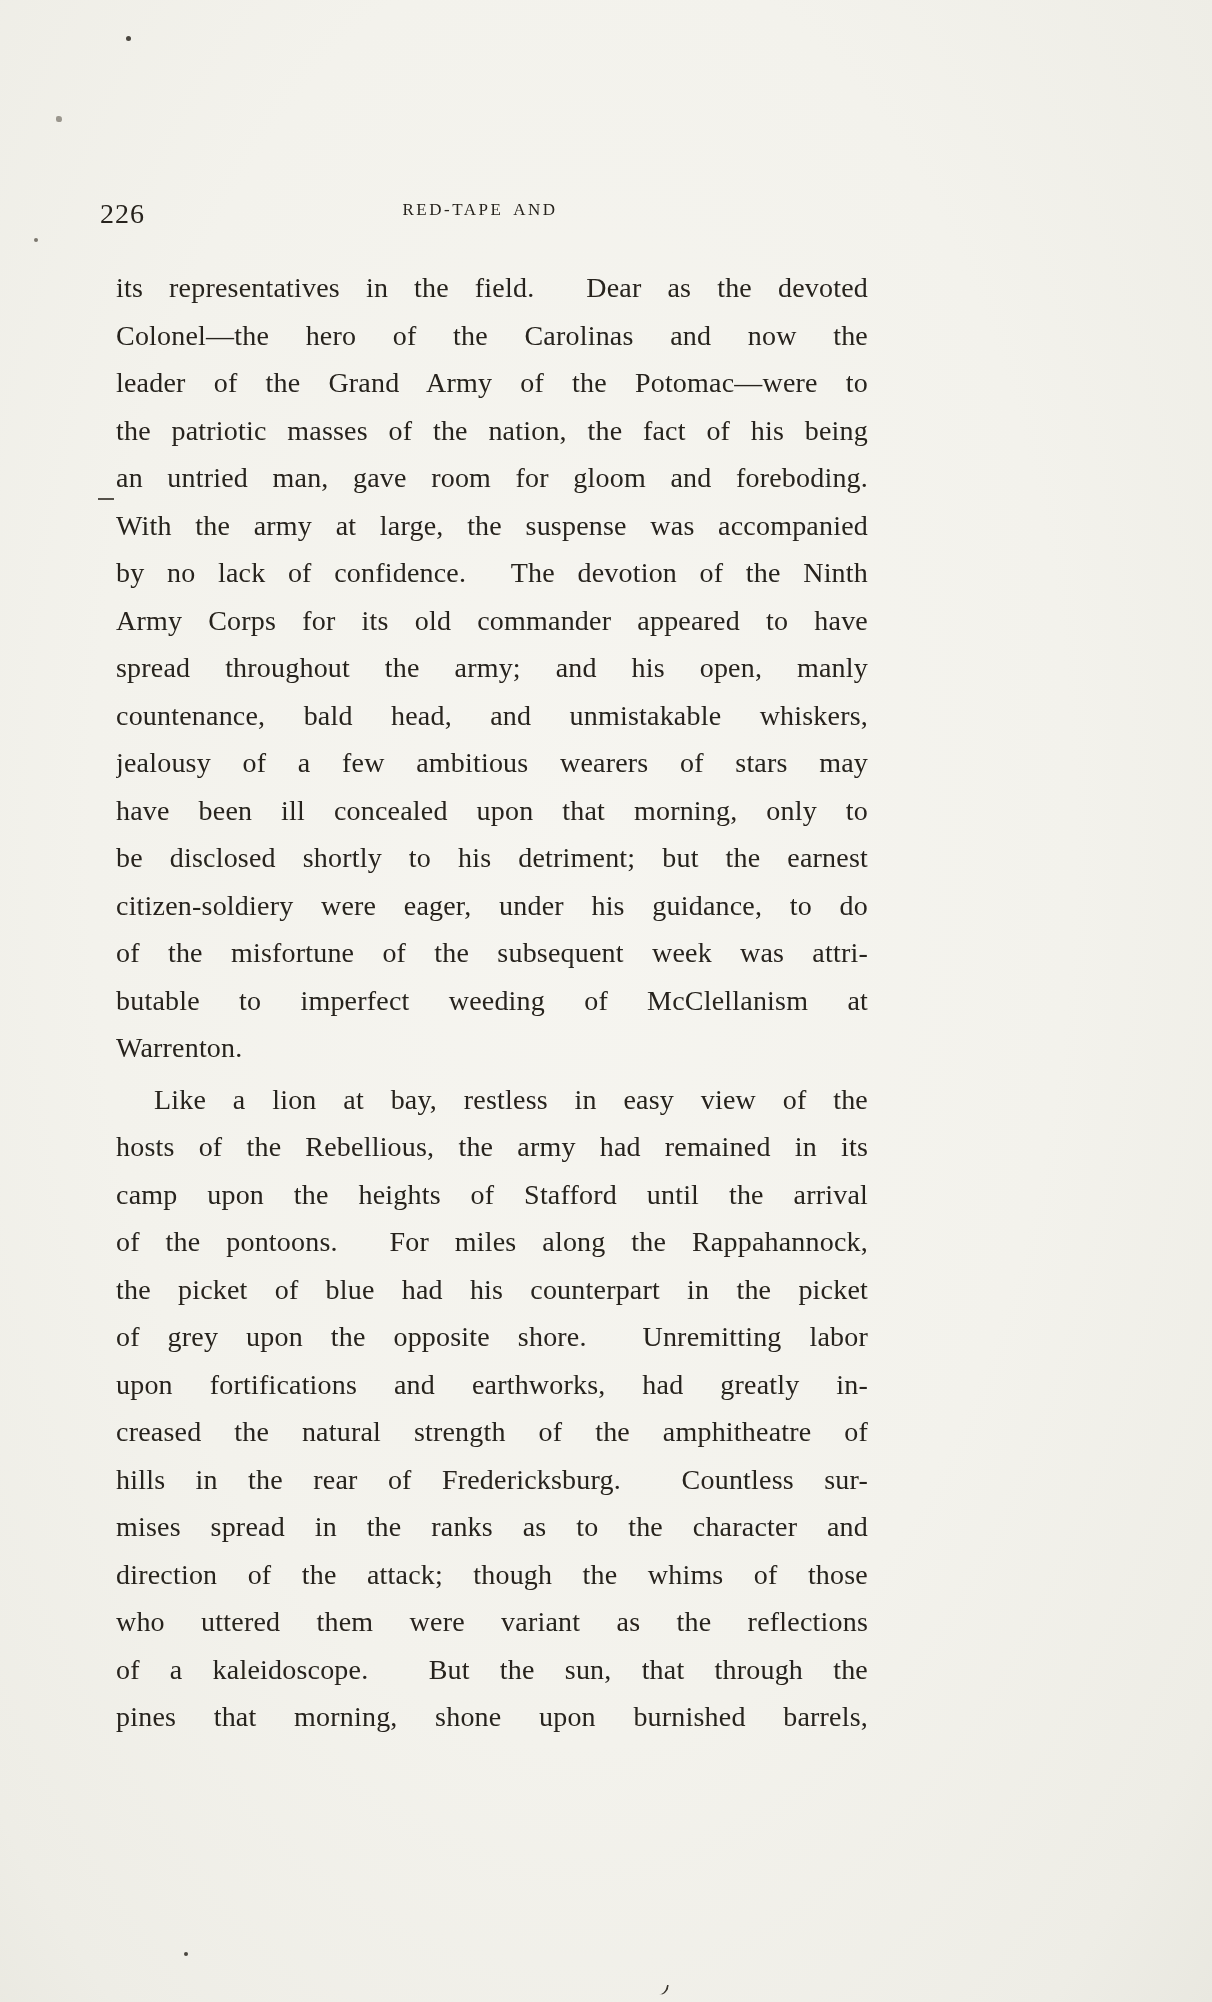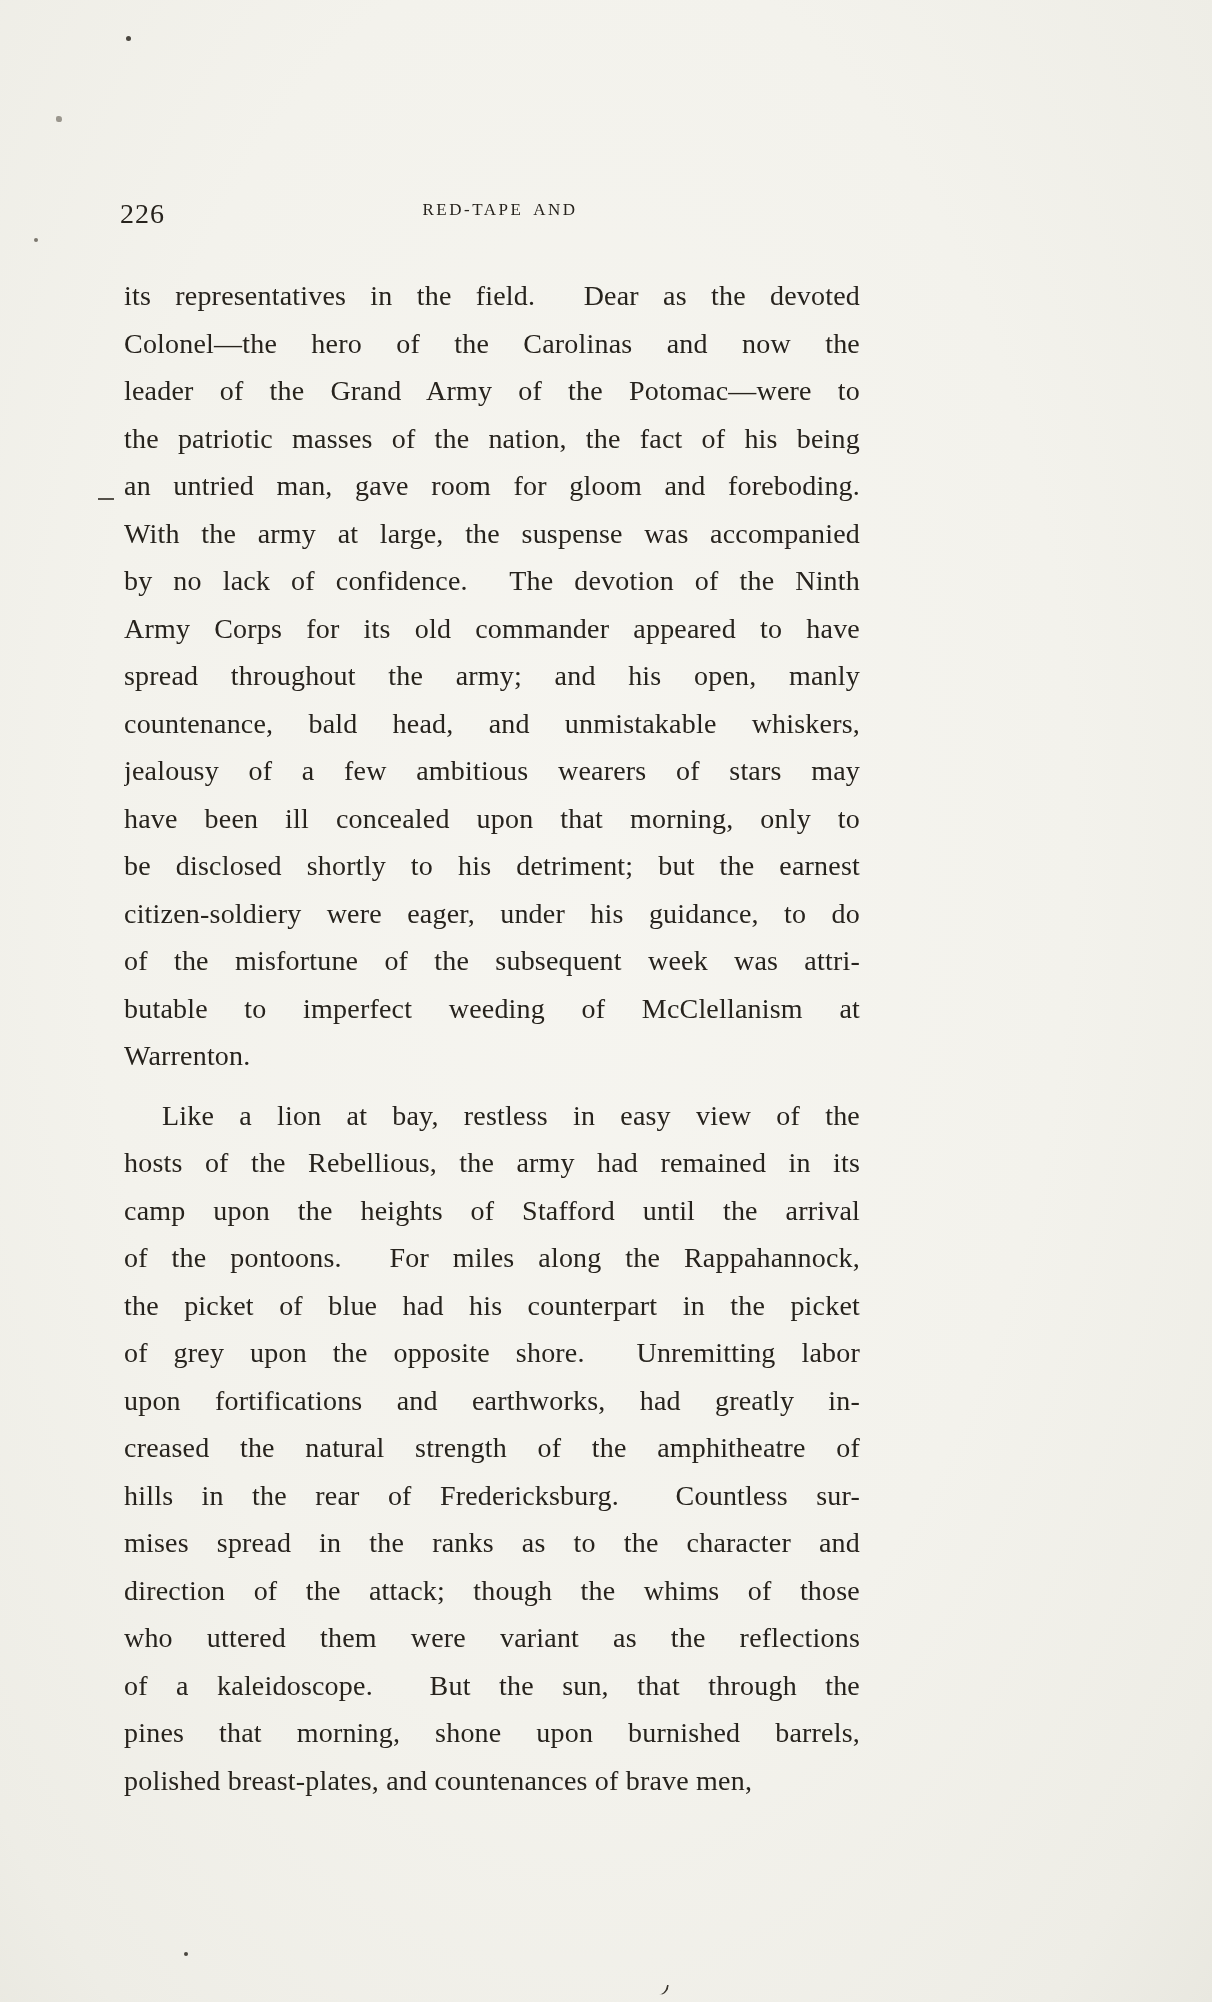--- a/index.html
+++ b/index.html
@@ -17,21 +17,21 @@
     position: relative;
     width: 1212px;
     height: 2002px;
     background:
       radial-gradient(ellipse at 48% 42%, #f6f5f0 0%, #f3f2ec 55%, #eeede6 88%, #e9e8e0 100%);
     color: #27231d;
   }
   .header {
     position: absolute;
     top: 196px;
-    left: 120px;
+    left: 100px;
     width: 760px;
     height: 36px;
     text-decoration: underline;
   }
   .page-number {
     position: absolute;
     left: 0;
     top: 2px;
     font-size: 28px;
     letter-spacing: 1px;
@@ -46,21 +46,21 @@
     letter-spacing: 2.5px;
     word-spacing: 4px;
   }
   .text-block {
     position: absolute;
     top: 260px;
     left: 112px;
     width: 760px;
   }
   .paragraph {
-    margin: 12px;
+    margin: 4px;
   }
   .line {
     font-size: 28px;
     line-height: 47.5px;
     height: 47.5px;
     text-align: justify;
     text-align-last: justify;
     white-space: normal;
     overflow: hidden;
     letter-spacing: 0.2px;
@@ -139,21 +139,20 @@
         <div class="line">the picket of blue had his counterpart in the picket</div>
         <div class="line">of grey upon the opposite shore.&nbsp; Unremitting labor</div>
         <div class="line">upon fortifications and earthworks, had greatly in-</div>
         <div class="line">creased the natural strength of the amphitheatre of</div>
         <div class="line">hills in the rear of Fredericksburg.&nbsp; Countless sur-</div>
         <div class="line">mises spread in the ranks as to the character and</div>
         <div class="line">direction of the attack; though the whims of those</div>
         <div class="line">who uttered them were variant as the reflections</div>
         <div class="line">of a kaleidoscope.&nbsp; But the sun, that through the</div>
         <div class="line">pines that morning, shone upon burnished barrels,</div>
-        <div class="line last">polished breast-plates, and countenances of brave men,</div>
       </div>
     </div>
 
   <div class="speck s1"></div>
   <div class="speck s2"></div>
   <div class="speck s3"></div>
   <div class="speck s4"></div>
   <div class="mark-underscore"></div>
   <div class="mark-comma"></div>
 

